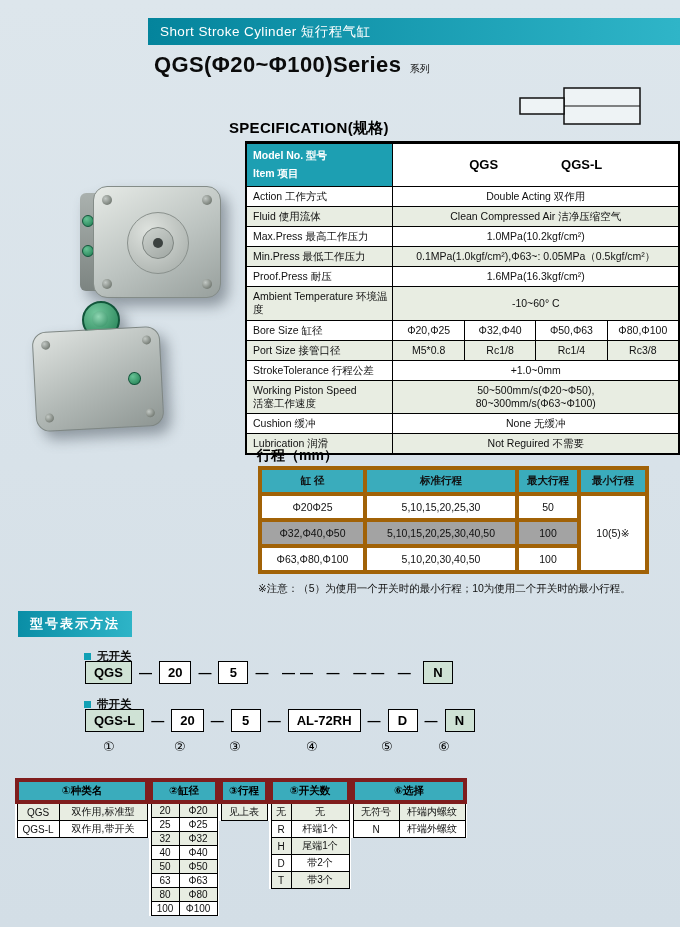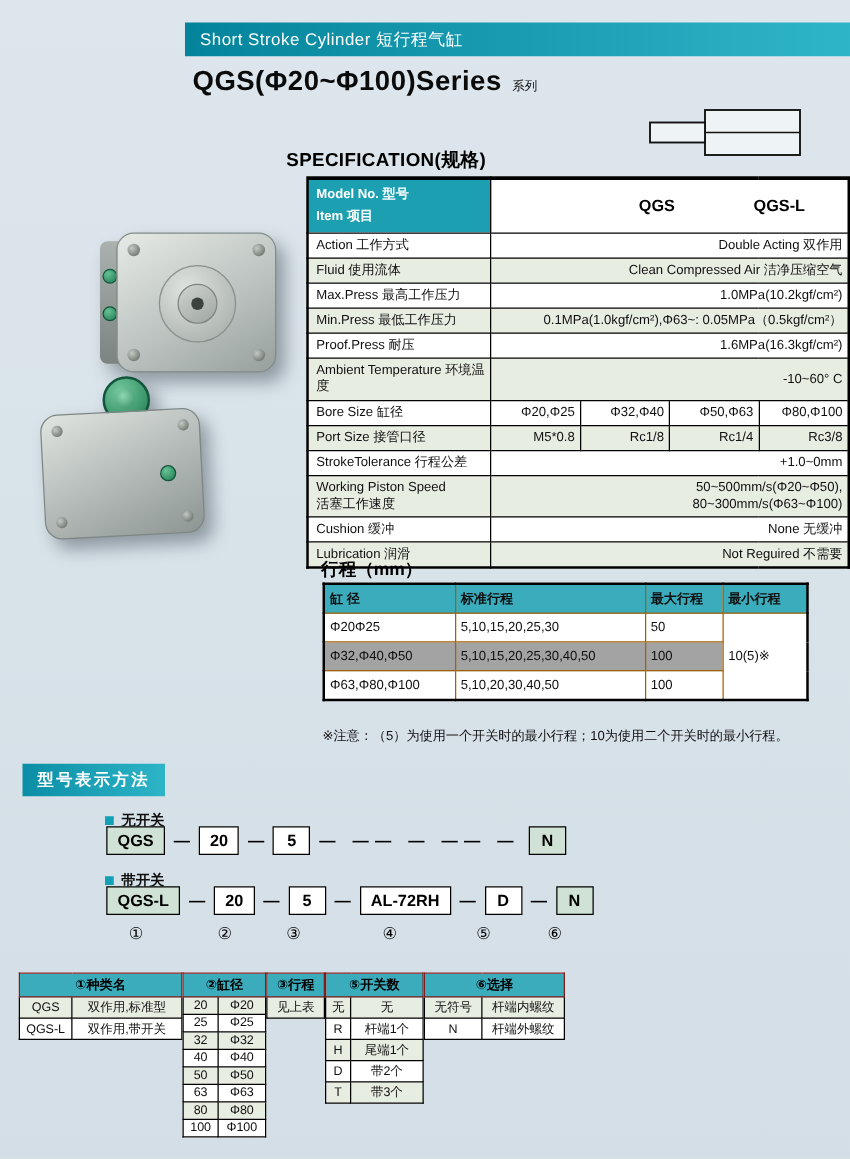--- a/index.html
+++ b/index.html
@@ -45,33 +45,33 @@
   .p2-port{position:absolute;right:20px;top:44px;width:13px;height:13px;border-radius:50%;border:1px solid #11553a;
     background:radial-gradient(circle at 35% 30%,#67c295,#1e7c50)}
   .p2-screw{position:absolute;width:9px;height:9px;border-radius:50%;
     background:radial-gradient(circle at 35% 35%,#c3c9c5,#596058)}
 
   
   .spec-heading{position:absolute;left:229px;top:119px;font-size:15px;font-weight:bold;color:#000;letter-spacing:.3px}
   .spec-table{position:absolute;left:245px;top:141px;border-collapse:collapse;background:#fff;
     border:2px solid #000;border-top:3px solid #000}
   .spec-table td{border:1px solid #000;font-size:10.5px;color:#101010;padding:3px 4px;height:16px;
-    text-align:right;line-height:1.25}
+    text-align:center;line-height:1.25}
   .spec-table td.spec-key{text-align:left;padding-left:6px}
   .spec-hdr-key{background:#1d9fb2;color:#fff !important;font-size:11px;font-weight:bold}
   .spec-hdr-key div{line-height:1.7;color:#fff}
   .spec-models span{font-weight:bold;font-size:13px;margin:0 30px;color:#000}
   .spec-table tr.row-b td{background:#e8ede2}
   .spec-table tr.row-a td{background:#fff}
   .spec-table tr td.spec-hdr-key{background:#1d9fb2}
 
   
   .stroke-heading{position:absolute;left:257px;top:447px;font-size:14px;font-weight:bold;color:#000}
   .stroke-table{position:absolute;left:258px;top:466px;border-collapse:collapse;border:2px solid #000;background:#fff}
-  .stroke-table td{border:1px solid #a16207;font-size:10.5px;padding:5px 4px;height:17px;color:#101010}
+  .stroke-table td{border:4px solid #a16207;font-size:10.5px;text-align:center;padding:5px 4px;height:17px;color:#101010}
   .stroke-table tr.thead td{background:#3aacbc;font-weight:bold;padding:4px}
   .stroke-table tr.row-b td{background:#a3a3a3}
   .stroke-table td.min-cell{background:#fff}
   .stroke-note{position:absolute;left:258px;top:582px;font-size:10.5px;color:#101010}
 
   
   .tag{position:absolute;left:18px;top:611px;width:114px;height:26px;
     background:linear-gradient(90deg,#0a8ea6,#2eb4c7);color:#fff;font-size:13px;font-weight:bold;
     display:flex;align-items:center;justify-content:center;letter-spacing:2px}
   .bullet-row{position:absolute;display:flex;align-items:center;gap:6px;font-size:11.5px;font-weight:bold;color:#101010}
@@ -84,21 +84,21 @@
   .mbox{display:inline-flex;align-items:center;justify-content:center;min-width:30px;height:23px;
     padding:0 8px;border:1.2px solid #000;background:#fff;font-size:13px;font-weight:bold;color:#000}
   .mgreen{background:#cfe2d5}
   .mdash{font-size:13px;font-weight:bold;color:#000}
   .mmid{font-size:13px;font-weight:bold;letter-spacing:5px;white-space:nowrap;color:#000}
   .m-index{position:absolute;top:739px;font-size:13px;color:#000}
 
   
   .selection{position:absolute;left:15px;top:778px;display:flex;align-items:flex-start}
   table.sel{border-collapse:collapse;background:#fff}
-  table.sel th{border:1px solid #7f1d1d;background:#3aacbc;font-size:10.5px;font-weight:bold;color:#000;
+  table.sel th{border:4px solid #7f1d1d;background:#3aacbc;font-size:10.5px;font-weight:bold;color:#000;
     height:16px;padding:2px}
   table.sel td{border:1px solid #000;font-size:10px;text-align:center;color:#101010;height:14px;
     padding:1px 2px;background:#fff}
   table.sel tr.alt td{background:#e8ede2}
 </style>
 </head>
 <body>
 
 <div class="page">
 

